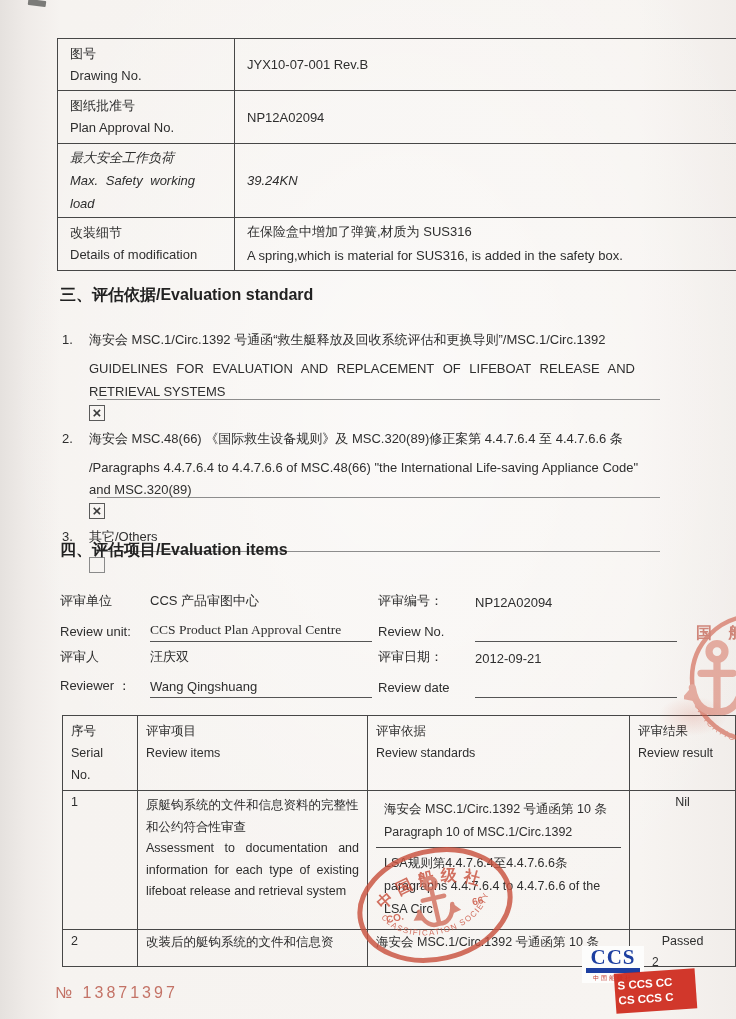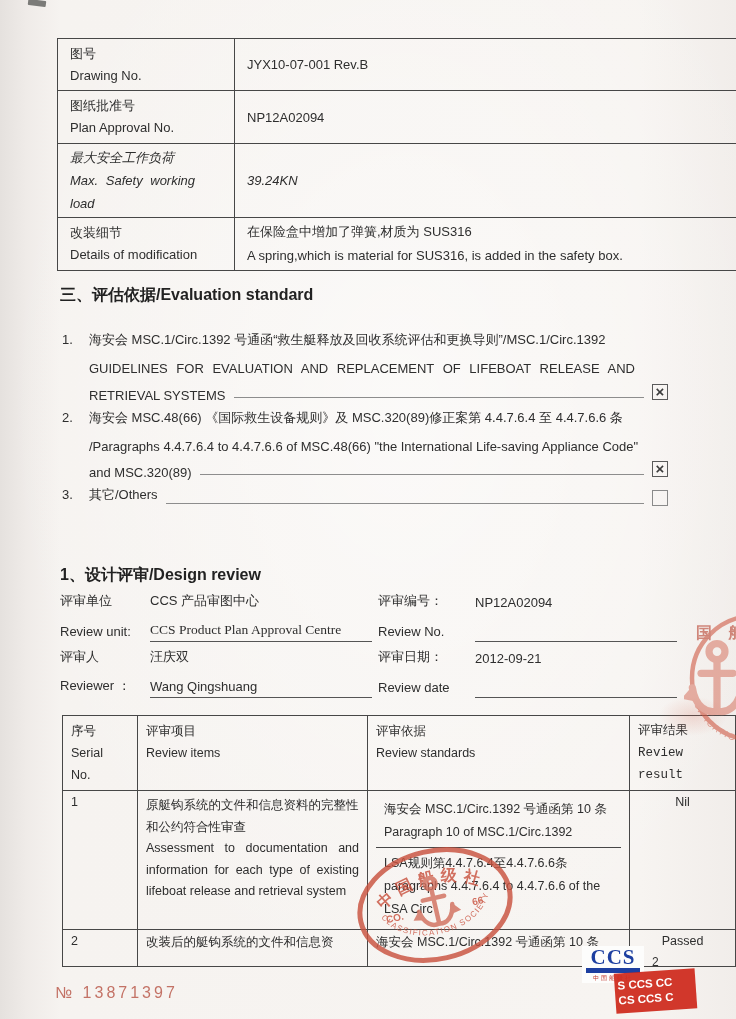--- a/index.html
+++ b/index.html
@@ -24,21 +24,21 @@
   .ws2{word-spacing:4px;}
   
   .h-sec{font-weight:bold;font-size:16px;color:#222;}
   
   .std-list{width:606px;}
   .std-item{display:flex;}
   .std-no{width:27px;flex:none;line-height:29.3px;}
   .std-body{flex:1;min-width:0;}
   .std-line{line-height:29.3px;white-space:nowrap;}
   .ws1{word-spacing:5px;}
-  .cont-line{display:flex;align-items:flex-end;white-space:nowrap;}
+  .cont-line{display:flex;white-space:nowrap;flex-direction:column;}
   .uline{flex:1;border-bottom:1.2px solid #8d8d8d;margin:0 8px 5px 8px;height:1px;}
   .cbx{flex:none;width:14px;height:14px;border:1.4px solid #5a5a5a;margin-bottom:3px;
        display:flex;align-items:center;justify-content:center;
        font-size:15px;font-weight:bold;color:#3c3c3c;line-height:14px;}
   .cbx.empty{border-color:#8a8a8a;}
   
   .rinfo{display:grid;grid-template-columns:90px 228px 97px 206px;
          grid-template-rows:27px 29px 27px 29px;width:621px;align-items:end;}
   .rinfo span{display:block;padding-bottom:3px;}
   .rinfo .ul{border-bottom:1.2px solid #555;}
@@ -47,21 +47,21 @@
   
   table.rev{border-collapse:collapse;table-layout:fixed;width:607px;font-size:12.5px;}
   table.rev td{border:1.4px solid #474747;vertical-align:top;padding:4px 8px;}
   table.rev tr.hd{height:65px;}
   table.rev tr.b1{height:128px;}
   table.rev tr.b2{height:37px;}
   table.rev tr.hd td div{line-height:22px;}
   .c-serial{width:58px;}
   .c-items{width:213px;}
   .c-std{width:245px;}
-  .c-res{width:89px;font-family:Liberation Mono, monospace;}
+  .c-res{width:89px;}
   .items-cell p{margin:0;line-height:21.5px;}
   .items-cell .jst{text-align:justify;}
   td.std-split{padding:0;}
   .std-a{border-bottom:1.4px solid #474747;padding:3px 8px;height:46px;line-height:23px;}
   .std-b{padding:4px 8px;line-height:23px;}
   td.res{vertical-align:middle;text-align:center;}
   td.mid{vertical-align:middle;}
   
   .center-seal{left:350px;top:840px;width:170px;height:130px;transform:rotate(-13deg);opacity:.82;}
   .edge-seal{left:684px;top:606px;width:140px;height:148px;opacity:.6;}
@@ -155,21 +155,21 @@
       <div class="std-body">
         <div class="cont-line" style="line-height:29.3px;">
           <span>其它/Others</span>
           <span class="uline"></span>
           <span class="cbx empty"></span>
         </div>
       </div>
     </div>
   </div>
 
-  <div class="abs h-sec" style="left:60px;top:565px;">1、设计评审/Design review</div>
+  <div class="abs h-sec" style="left:60px;top:540px;">四、评估项目/Evaluation items</div>
 
   <div class="abs rinfo" style="left:60px;top:586px;">
     <span>评审单位</span>
     <span>CCS 产品审图中心</span>
     <span>评审编号：</span>
     <span>NP12A02094</span>
 
     <span>Review unit:</span>
     <span class="ul serifv" style="width:222px;">CCS Product Plan Approval Centre</span>
     <span>Review No.</span>

